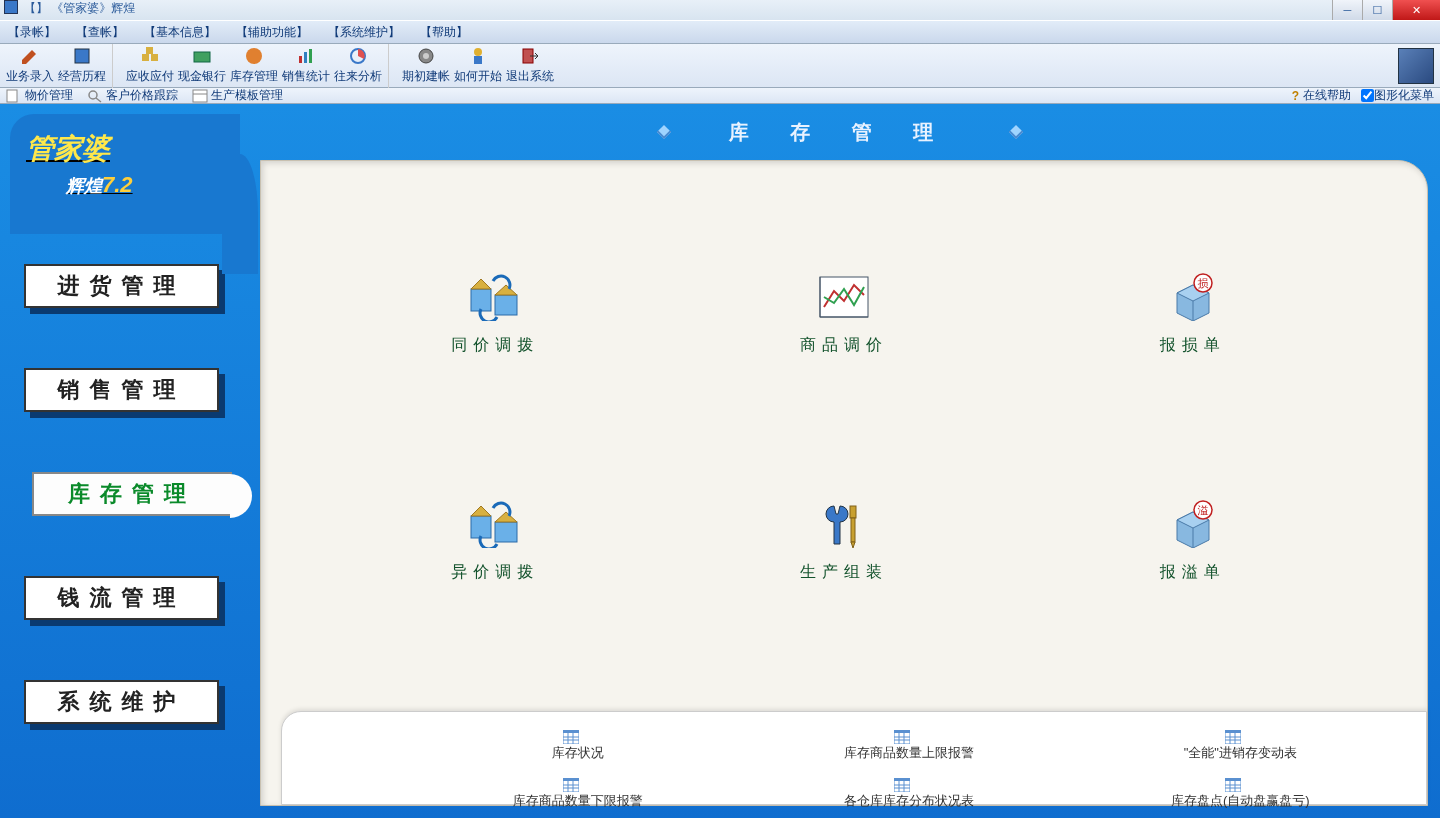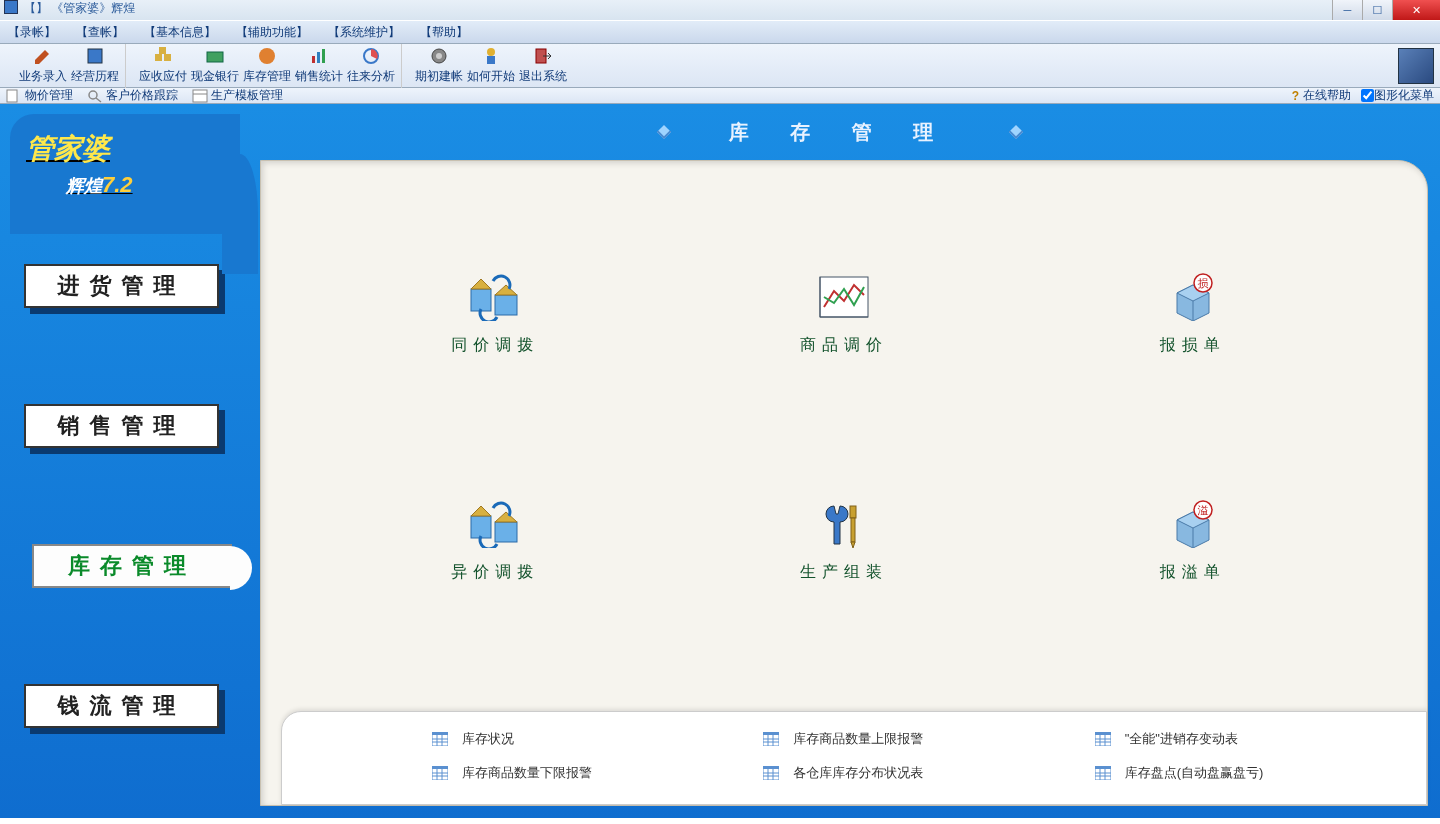--- a/index.html
+++ b/index.html
@@ -9,21 +9,21 @@
 .titlebar { height: 20px; background: linear-gradient(#e8f0f8,#d8e4f0); display: flex; font-size: 12px; color: #2a5a9a; padding-left: 4px; position: relative; }
 .titlebar .win-controls { position: absolute; right: 0; top: 0; display: flex; }
 .titlebar .win-btn { width: 30px; height: 20px; display: flex; align-items: center; justify-content: center; font-size: 11px; border-left: 1px solid #aaa; background: linear-gradient(#f0f4fa,#d0dae8); }
 .titlebar .win-btn.close { background: linear-gradient(#f05050,#c01818); color: #fff; width: 48px; }
 
 
 .menubar { height: 24px; background: linear-gradient(#e2ecf8,#cad8ec); border-top: 1px solid #fff; border-bottom: 1px solid #9ab; display: flex; align-items: center; padding-left: 8px; font-size: 12px; color: #103a78; }
 .menubar .menu-item { margin-right: 20px; cursor: pointer; }
 
 
-.toolbar1 { height: 44px; background: linear-gradient(#eef4fc,#dce6f4); border-bottom: 1px solid #9ab; display: flex; align-items: center; padding-left: 17px; font-size: 12px; color: #103a78; position: relative; }
+.toolbar1 { height: 44px; background: linear-gradient(#eef4fc,#dce6f4); border-bottom: 1px solid #9ab; display: flex; align-items: center; padding-left: 4px; font-size: 12px; color: #103a78; position: relative; }
 .tb-btn { display: flex; flex-direction: column; align-items: center; justify-content: center; width: 52px; height: 44px; cursor: pointer; }
 .tb-btn .tb-icon { width: 20px; height: 20px; }
 .tb-btn span { margin-top: 2px; }
 .tb-sep { width: 8px; height: 44px; border-left: 1px solid #ccc; margin: 0 4px; }
 .cube-icon { position: absolute; right: 6px; top: 4px; width: 36px; height: 36px; background: linear-gradient(135deg,#5a80b8,#2a4a80); border: 1px solid #234; }
 
 
 .toolbar2 { height: 16px; background: linear-gradient(#eef4fc,#dce6f4); border-bottom: 1px solid #9ab; display: flex; align-items: center; padding-left: 6px; font-size: 12px; color: #103a78; }
 .tb2-item { display: flex; align-items: center; margin-right: 14px; cursor: pointer; }
 .tb2-item .tb2-icon { width: 16px; height: 14px; margin-right: 3px; }
@@ -40,37 +40,37 @@
 
 
 .sidebar { position: absolute; left: 10px; top: 10px; width: 245px; height: 700px; }
 .logo-box { position: relative; width: 230px; height: 120px; background: #1878d0; border-top-left-radius: 24px; padding: 16px; text-decoration: underline; }
 .logo-box::after { content:""; position:absolute; right:-18px; top:40px; width:36px; height:120px; background:#1878d0; border-top-right-radius:50%; }
 .logo-title { color: #ffe84a; font-size: 28px; font-weight: bold; font-style: italic; font-family: "KaiTi","STKaiti",serif; }
 .logo-sub { color: #fff; font-size: 18px; font-style: italic; font-weight: bold; margin-left: 40px; margin-top: 4px; font-family: "KaiTi","STKaiti",serif; }
 .logo-sub i { color: #ffcf3a; font-size: 22px; }
 
 .nav-btns { margin-top: 30px; }
-.nav-btn { width: 195px; height: 44px; margin: 0 0 96px 14px; background: #fff; border: 2px solid #333; box-shadow: 6px 6px 0 #0a3a70; display: flex; align-items: center; justify-content: center; font-size: 22px; font-weight: bold; letter-spacing: 10px; color: #222; cursor: pointer; font-family: "SimSun",serif; }
+.nav-btn { width: 195px; height: 44px; margin: 0 0 60px 14px; background: #fff; border: 2px solid #333; box-shadow: 6px 6px 0 #0a3a70; display: flex; align-items: center; justify-content: center; font-size: 22px; font-weight: bold; letter-spacing: 10px; color: #222; cursor: pointer; font-family: "SimSun",serif; }
 .nav-btn.active { background: #fdfdfd; color: #0a8a2a; border-color: #888; box-shadow: none; position: relative; margin-left: 22px; width: 200px; }
 .nav-btn.active::after { content:""; position:absolute; right:-22px; top:0; width:22px; height:44px; background:#fdfdfd; border-radius:0 22px 22px 0; }
 
 
 .content { position: absolute; left: 260px; top: 56px; right: 12px; bottom: 12px; background: #f6f4ee; border-top-right-radius: 30px; box-shadow: inset 2px 2px 6px rgba(0,0,0,0.15); border: 1px solid #c8c0b0; }
 .content-inner { padding: 40px 60px; height: calc(100% - 110px); }
 
 .icon-grid { display: grid; grid-template-columns: repeat(3, 1fr); grid-template-rows: repeat(2, 1fr); height: 100%; }
 .grid-item { display: flex; flex-direction: column; align-items: center; justify-content: center; cursor: pointer; }
 .grid-item .big-icon { width: 56px; height: 48px; margin-bottom: 14px; }
 .grid-item .label { font-size: 16px; color: #14532d; letter-spacing: 6px; font-family: "SimSun",serif; }
 
 
 .bottom-panel { position: absolute; left: 20px; right: 0; bottom: 0; height: 94px; background: #fff; border-top-left-radius: 20px; border: 1px solid #ccc; box-shadow: 0 -2px 4px rgba(0,0,0,0.1); padding: 18px 40px 0 150px; }
 .report-links { display: grid; grid-template-columns: repeat(3, 1fr); gap: 16px 40px; }
-.report-link { display: flex; align-items: center; font-size: 13px; color: #333; cursor: pointer; }
+.report-link { display: flex; align-items: center; font-size: 13px; color: #333; cursor: pointer; flex-direction: column; }
 .report-link .grid-ico { width: 16px; height: 14px; margin-right: 14px; display: inline-block; }
 .report-link .grid-ico svg { display:block; }
 
 </style>
 </head>
 <body>
 
 <div class="titlebar">
   <span style="width:14px;height:14px;background:#3a78c8;border:1px solid #235;margin-right:6px;"></span>
   <span>【】 《管家婆》辉煌</span>

